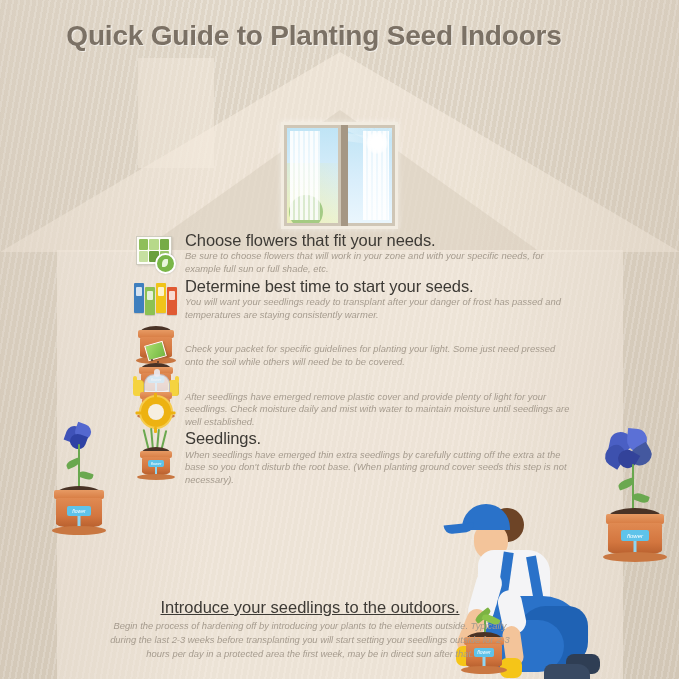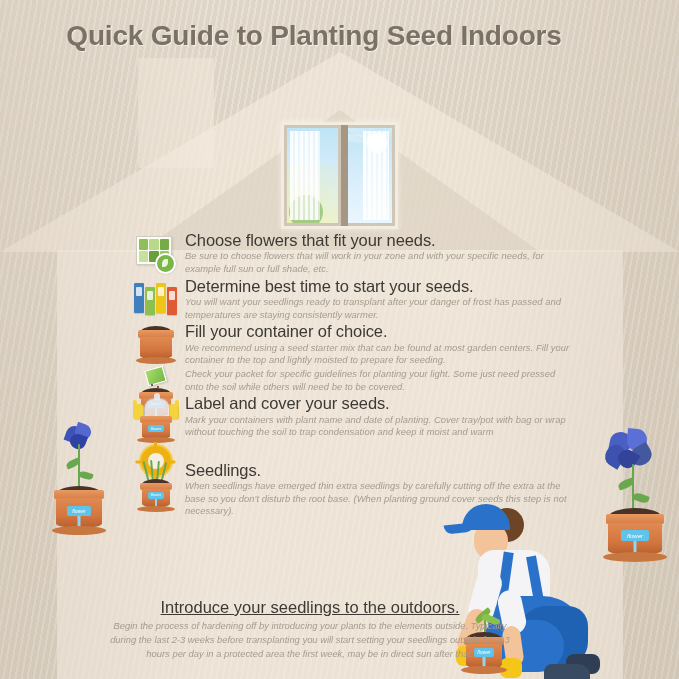--- a/index.html
+++ b/index.html
@@ -461,24 +461,20 @@
 
     <div class="step">
       <div class="ico">
         <div class="pot" style="left:0;top:4px;width:46px;height:40px;">
           <div class="pot-soil" style="top:0;width:32px;height:10px;"></div>
           <div class="pot-rim" style="top:4px;width:36px;height:8px;"></div>
           <div class="pot-body" style="top:11px;width:32px;height:22px;"></div>
           <div class="pot-saucer" style="top:31px;width:40px;height:7px;"></div>
         </div>
       </div>
-      <div class="txt">
-        <h3>Fill your container of choice.</h3>
-        <p>We recommend using a seed starter mix that can be found at most garden centers. Fill your container to the top and lightly moisted to prepare for seeding.</p>
-      </div>
     </div>
 
     <div class="step">
       <div class="ico">
         <div class="sow-packet"></div>
         <div class="seedfall" style="left:18px;top:16px;"></div>
         <div class="seedfall" style="left:24px;top:18px;"></div>
         <div class="seedfall" style="left:21px;top:21px;"></div>
         <div class="pot" style="left:0;top:20px;width:46px;height:26px;">
           <div class="pot-soil" style="top:0;width:30px;height:9px;"></div>
@@ -498,35 +494,32 @@
         <div class="glove l"></div>
         <div class="glove r"></div>
         <div class="bag"></div>
         <div class="pot" style="left:0;top:22px;width:46px;height:24px;">
           <div class="pot-rim" style="top:0;width:32px;height:7px;"></div>
           <div class="pot-body" style="top:6px;width:28px;height:17px;"></div>
           <div class="tag" style="top:9px;width:16px;height:7px;font-size:4px;">flower</div>
           <div class="pot-saucer" style="top:21px;width:38px;height:6px;"></div>
         </div>
       </div>
-      <div class="txt">
-        <h3>Label and cover your seeds.</h3>
-        <p>Mark your containers with plant name and date of planting. Cover tray/pot with bag or wrap without touching the soil to trap condensation and keep it moist and warm</p>
-      </div>
     </div>
 
     <div class="step">
       <div class="ico">
         <div class="sunicon"></div>
         <div class="sunray" style="left:21px;top:2px;"></div>
         <div class="sunray" style="left:21px;top:36px;"></div>
         <div class="sunray" style="left:4px;top:19px;transform:rotate(90deg);"></div>
         <div class="sunray" style="left:38px;top:19px;transform:rotate(90deg);"></div>
       </div>
       <div class="txt">
+        <p>After seedlings have emerged remove plastic cover and provide plenty of light for your seedlings. Check moisture daily and mist with water to maintain moisture until seedlings are well established.</p>
       </div>
     </div>
 
     <div class="step">
       <div class="ico" style="height:50px;">
         <div class="stem" style="left:12px;top:0;width:2px;height:20px;transform:rotate(-14deg);"></div>
         <div class="stem" style="left:18px;top:-1px;width:2px;height:21px;transform:rotate(-5deg);"></div>
         <div class="stem" style="left:24px;top:0;width:2px;height:20px;transform:rotate(5deg);"></div>
         <div class="stem" style="left:30px;top:1px;width:2px;height:19px;transform:rotate(14deg);"></div>
         <div class="pot" style="left:0;top:18px;width:46px;height:30px;">

